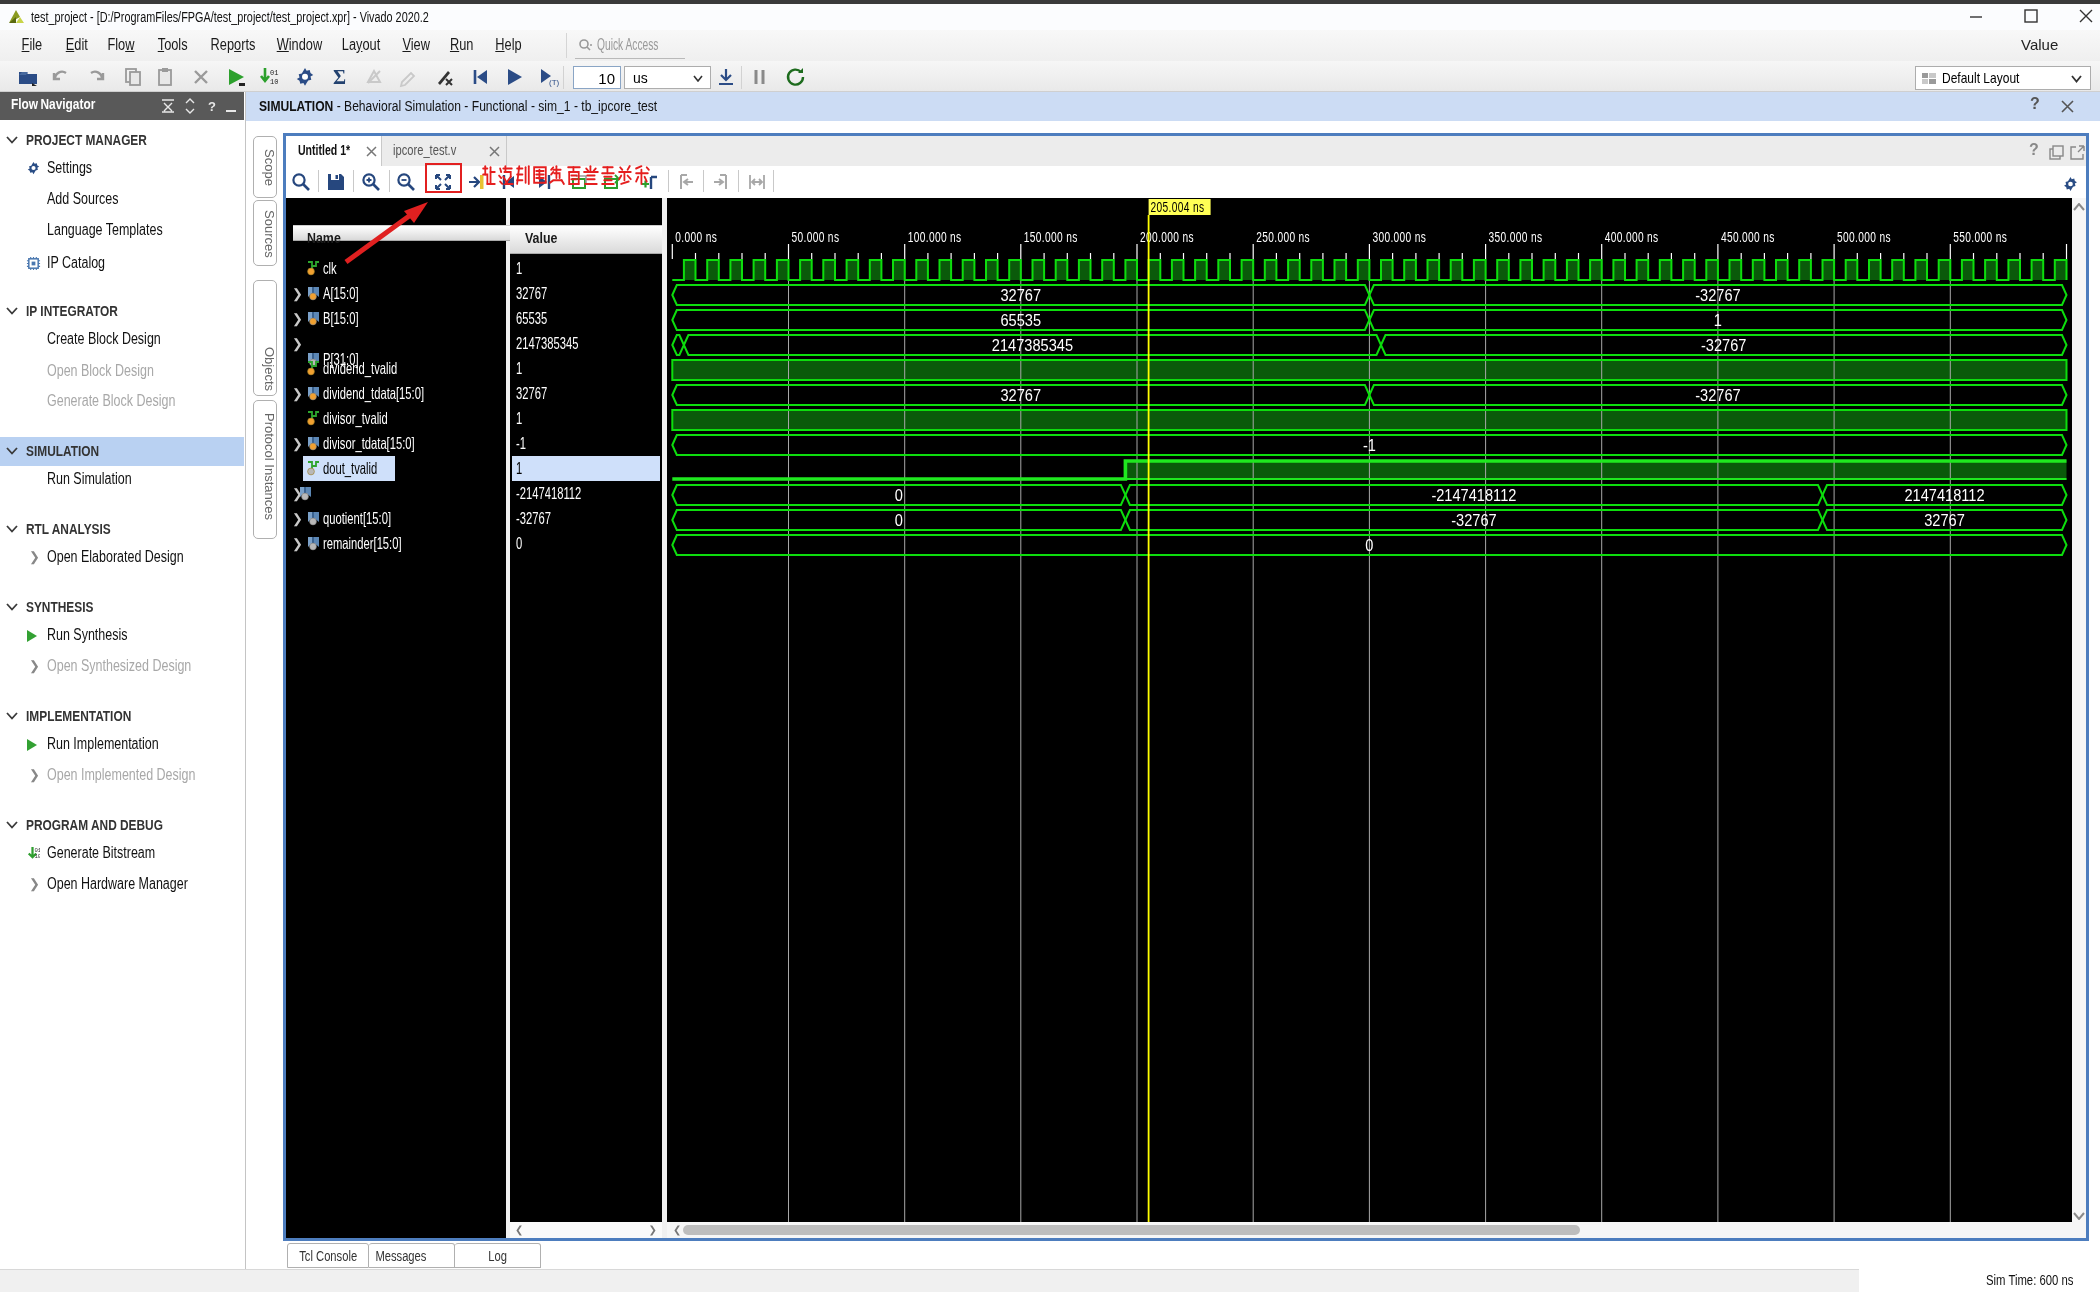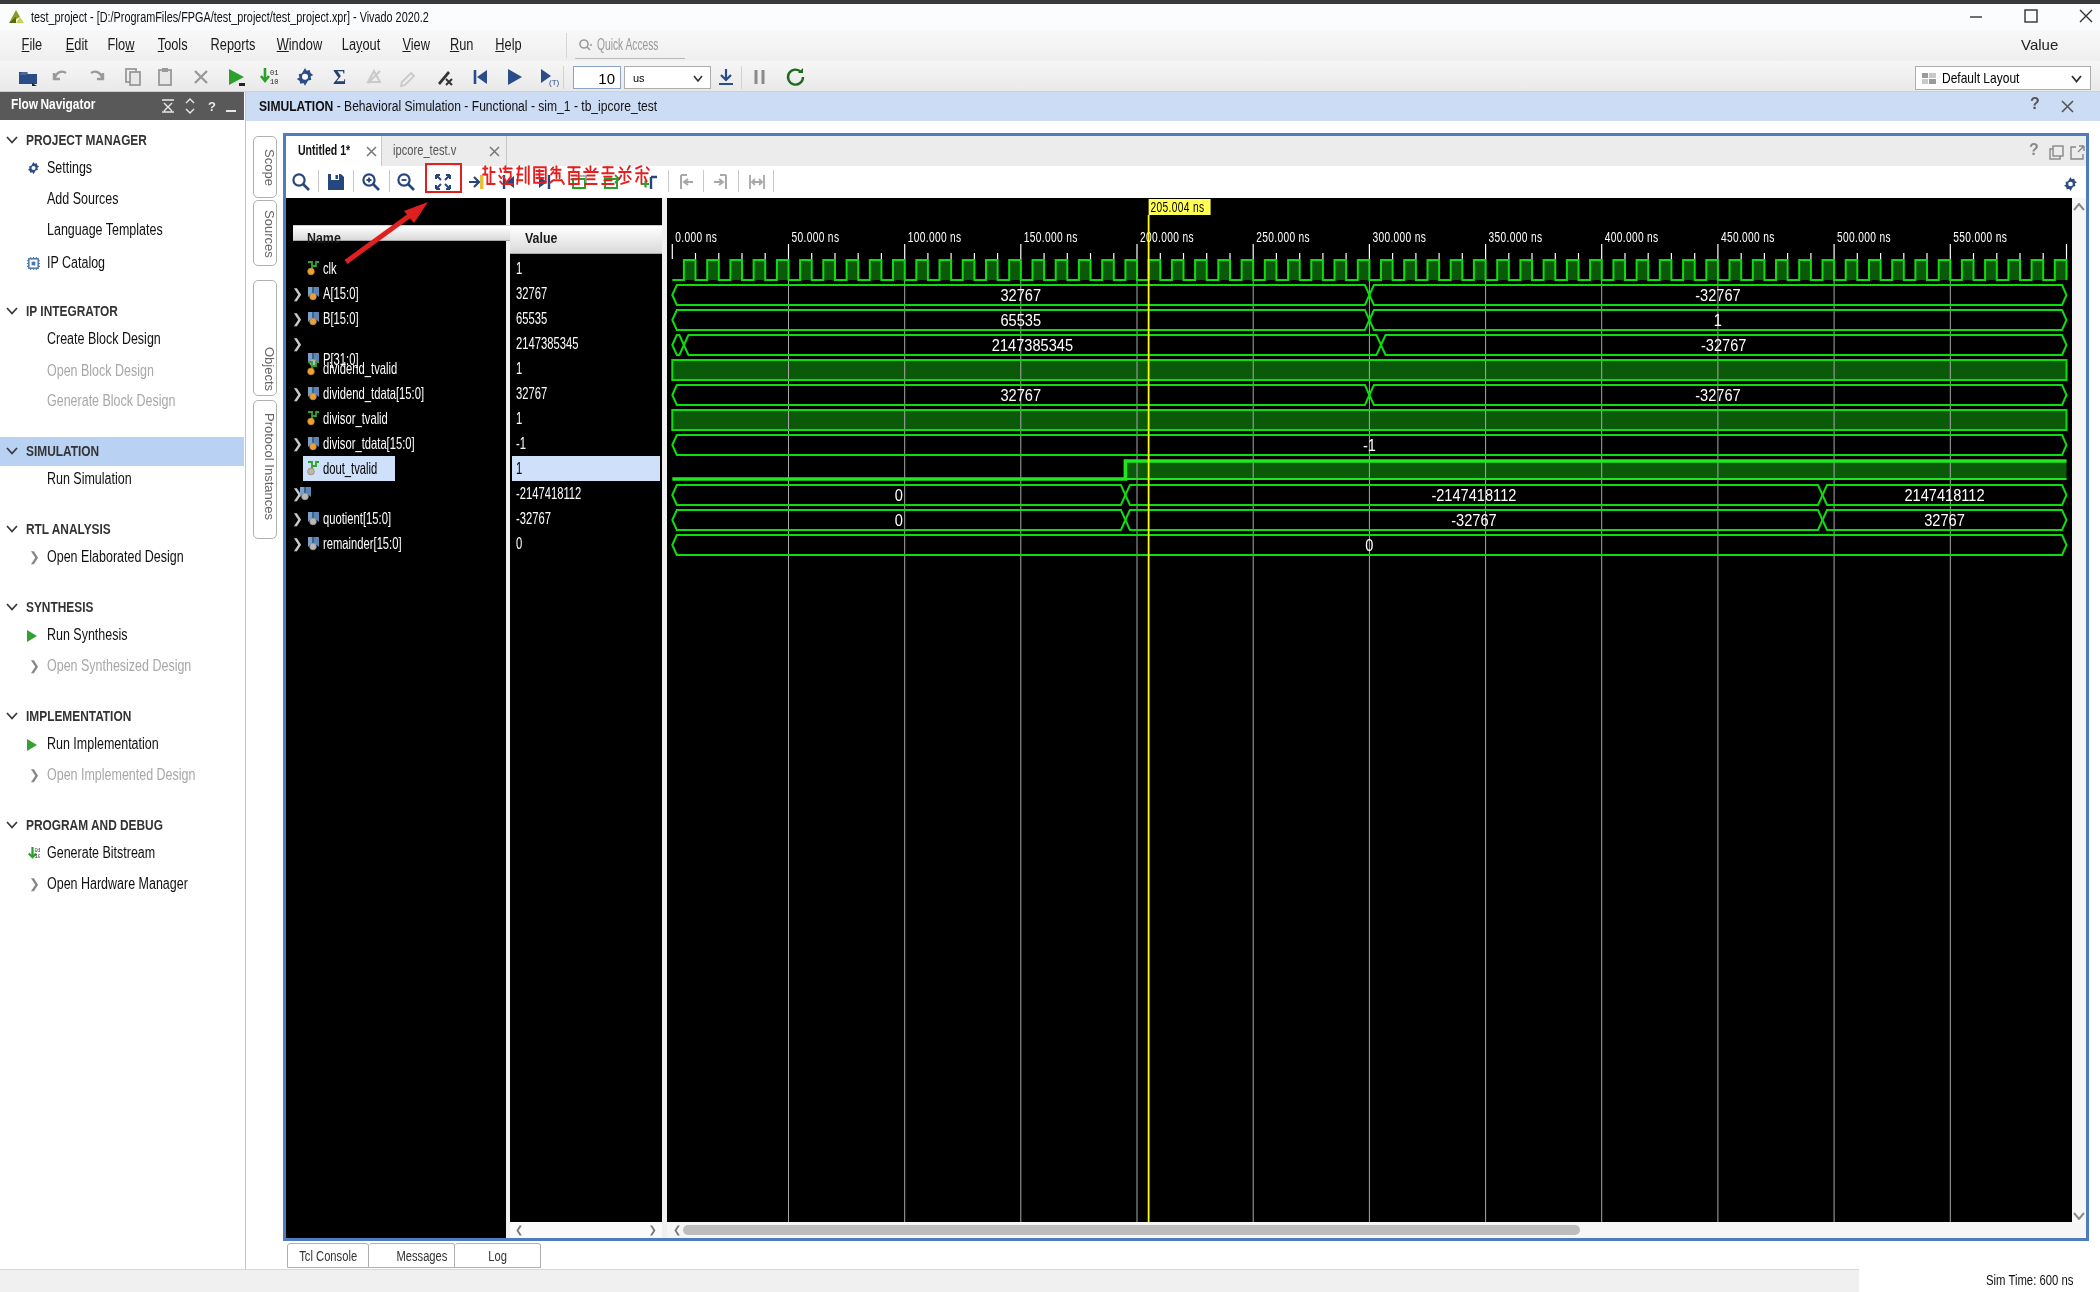--- a/index.html
+++ b/index.html
@@ -112,21 +112,21 @@
 <svg width="22" height="22" viewBox="0 0 22 22" style="position:absolute;left:749px;top:66px">
     <path d="M7 4 v14 M14 4 v14" stroke="#8a8a8a" stroke-width="3"></path>
   </svg>
 <svg width="22" height="22" viewBox="0 0 22 22" style="position:absolute;left:784px;top:66px">
     <path d="M17 6 a7.5 7.5 0 1 0 2 5" stroke="#1d6b1d" stroke-width="2.4" fill="none"></path>
     <path d="M19 2 v5 h-5 z" fill="#1d6b1d"></path>
   </svg>
 <div style="position:absolute;left:563px;top:66px;width:1px;height:23px;background:#d2d2d2"></div>
 <div style="position:absolute;left:741px;top:66px;width:1px;height:23px;background:#d2d2d2"></div>
 <div class="abs" style="left:573px;top:66px;width:48px;height:23px;background:#fff;border:1px solid #8aa5c5;font-size:15px;text-align:right;line-height:23px"><span style="margin-right:5px">10</span></div>
-<div class="abs" style="left:624px;top:66px;width:87px;height:23px;background:#fff;border:1px solid #adadad;font-size:11px;line-height:23px"><span style="margin-left:8px">us</span><svg width="10" height="7" viewBox="0 0 10 7" style="position:absolute;right:7px;top:8px">
+<div class="abs" style="left:624px;top:66px;width:87px;height:23px;background:#fff;border:1px solid #adadad;font-size:14px;line-height:23px"><span style="margin-left:8px">us</span><svg width="10" height="7" viewBox="0 0 10 7" style="position:absolute;right:7px;top:8px">
       <path d="M1 1 L5 6 L9 1" stroke="#333" stroke-width="1.6" fill="none"></path>
     </svg></div>
 
 <div class="abs" style="left:1915px;top:66px;width:176px;height:24px;background:#fff;border:1px solid #adadad;font-size:15px;line-height:22px">
  <svg width="14" height="12" viewBox="0 0 14 12" style="position:absolute;left:6px;top:6px">
       <rect x="0" y="0" width="6" height="5" fill="#9a9a9a"></rect>
       <rect x="7" y="0" width="7" height="5" fill="#c9c9c9"></rect>
       <rect x="0" y="6" width="6" height="5" fill="#c9c9c9"></rect>
       <rect x="7" y="6" width="7" height="5" fill="#9a9a9a"></rect>
     </svg>
@@ -912,18 +912,18 @@
 <div class="abs" style="left:2072px;top:198px;width:14px;height:1040px;background:#f6f6f6">
  <svg width="12" height="8" viewBox="0 0 12 8" style="position:absolute;left:1px;top:5px">
       <path d="M1 7 L6 1 L11 7" stroke="#8a8a8a" stroke-width="2" fill="none"></path>
     </svg>
  <svg width="12" height="8" viewBox="0 0 12 8" style="position:absolute;left:1px;top:1014px">
       <path d="M1 1 L6 7 L11 1" stroke="#8a8a8a" stroke-width="2" fill="none"></path>
     </svg>
 </div>
 
 <div class="abs" style="left:287px;top:1243px;width:82px;height:25px;border:1px solid #b0b0b0;border-radius:3px 3px 0 0;background:#fff;font-size:14px;color:#333;text-align:center;line-height:24px"><span class="cx" style="transform:scaleX(.8);transform-origin:50% 50%">Tcl Console</span></div>
-<div class="abs" style="left:369px;top:1243px;width:86px;height:25px;border:1px solid #b0b0b0;border-left:none;border-radius:3px 3px 0 0;background:#fff;font-size:14px;color:#333;text-align:right;line-height:24px"><span class="cx" style="transform:scaleX(.8);transform-origin:50% 50%">Messages</span></div>
+<div class="abs" style="left:369px;top:1243px;width:86px;height:25px;border:1px solid #b0b0b0;border-left:none;border-radius:3px 3px 0 0;background:#fff;font-size:14px;color:#333;text-align:left;line-height:24px"><span class="cx" style="transform:scaleX(.8);transform-origin:50% 50%">Messages</span></div>
 <div class="abs" style="left:455px;top:1243px;width:86px;height:25px;border:1px solid #b0b0b0;border-left:none;border-radius:3px 3px 0 0;background:#fff;font-size:14px;color:#333;text-align:center;line-height:24px"><span class="cx" style="transform:scaleX(.8);transform-origin:50% 50%">Log</span></div>
 
 <div class="abs" style="left:0;top:1269px;width:1859px;height:23px;background:#f0f0f0;border-top:1px solid #d8d8d8">
   <span class="abs cx" style="left:1986px;top:2px;font-size:14.5px;color:#111;transform:scaleX(.78)">Sim Time: 600 ns</span>
   </div>
 
 </body></html>

